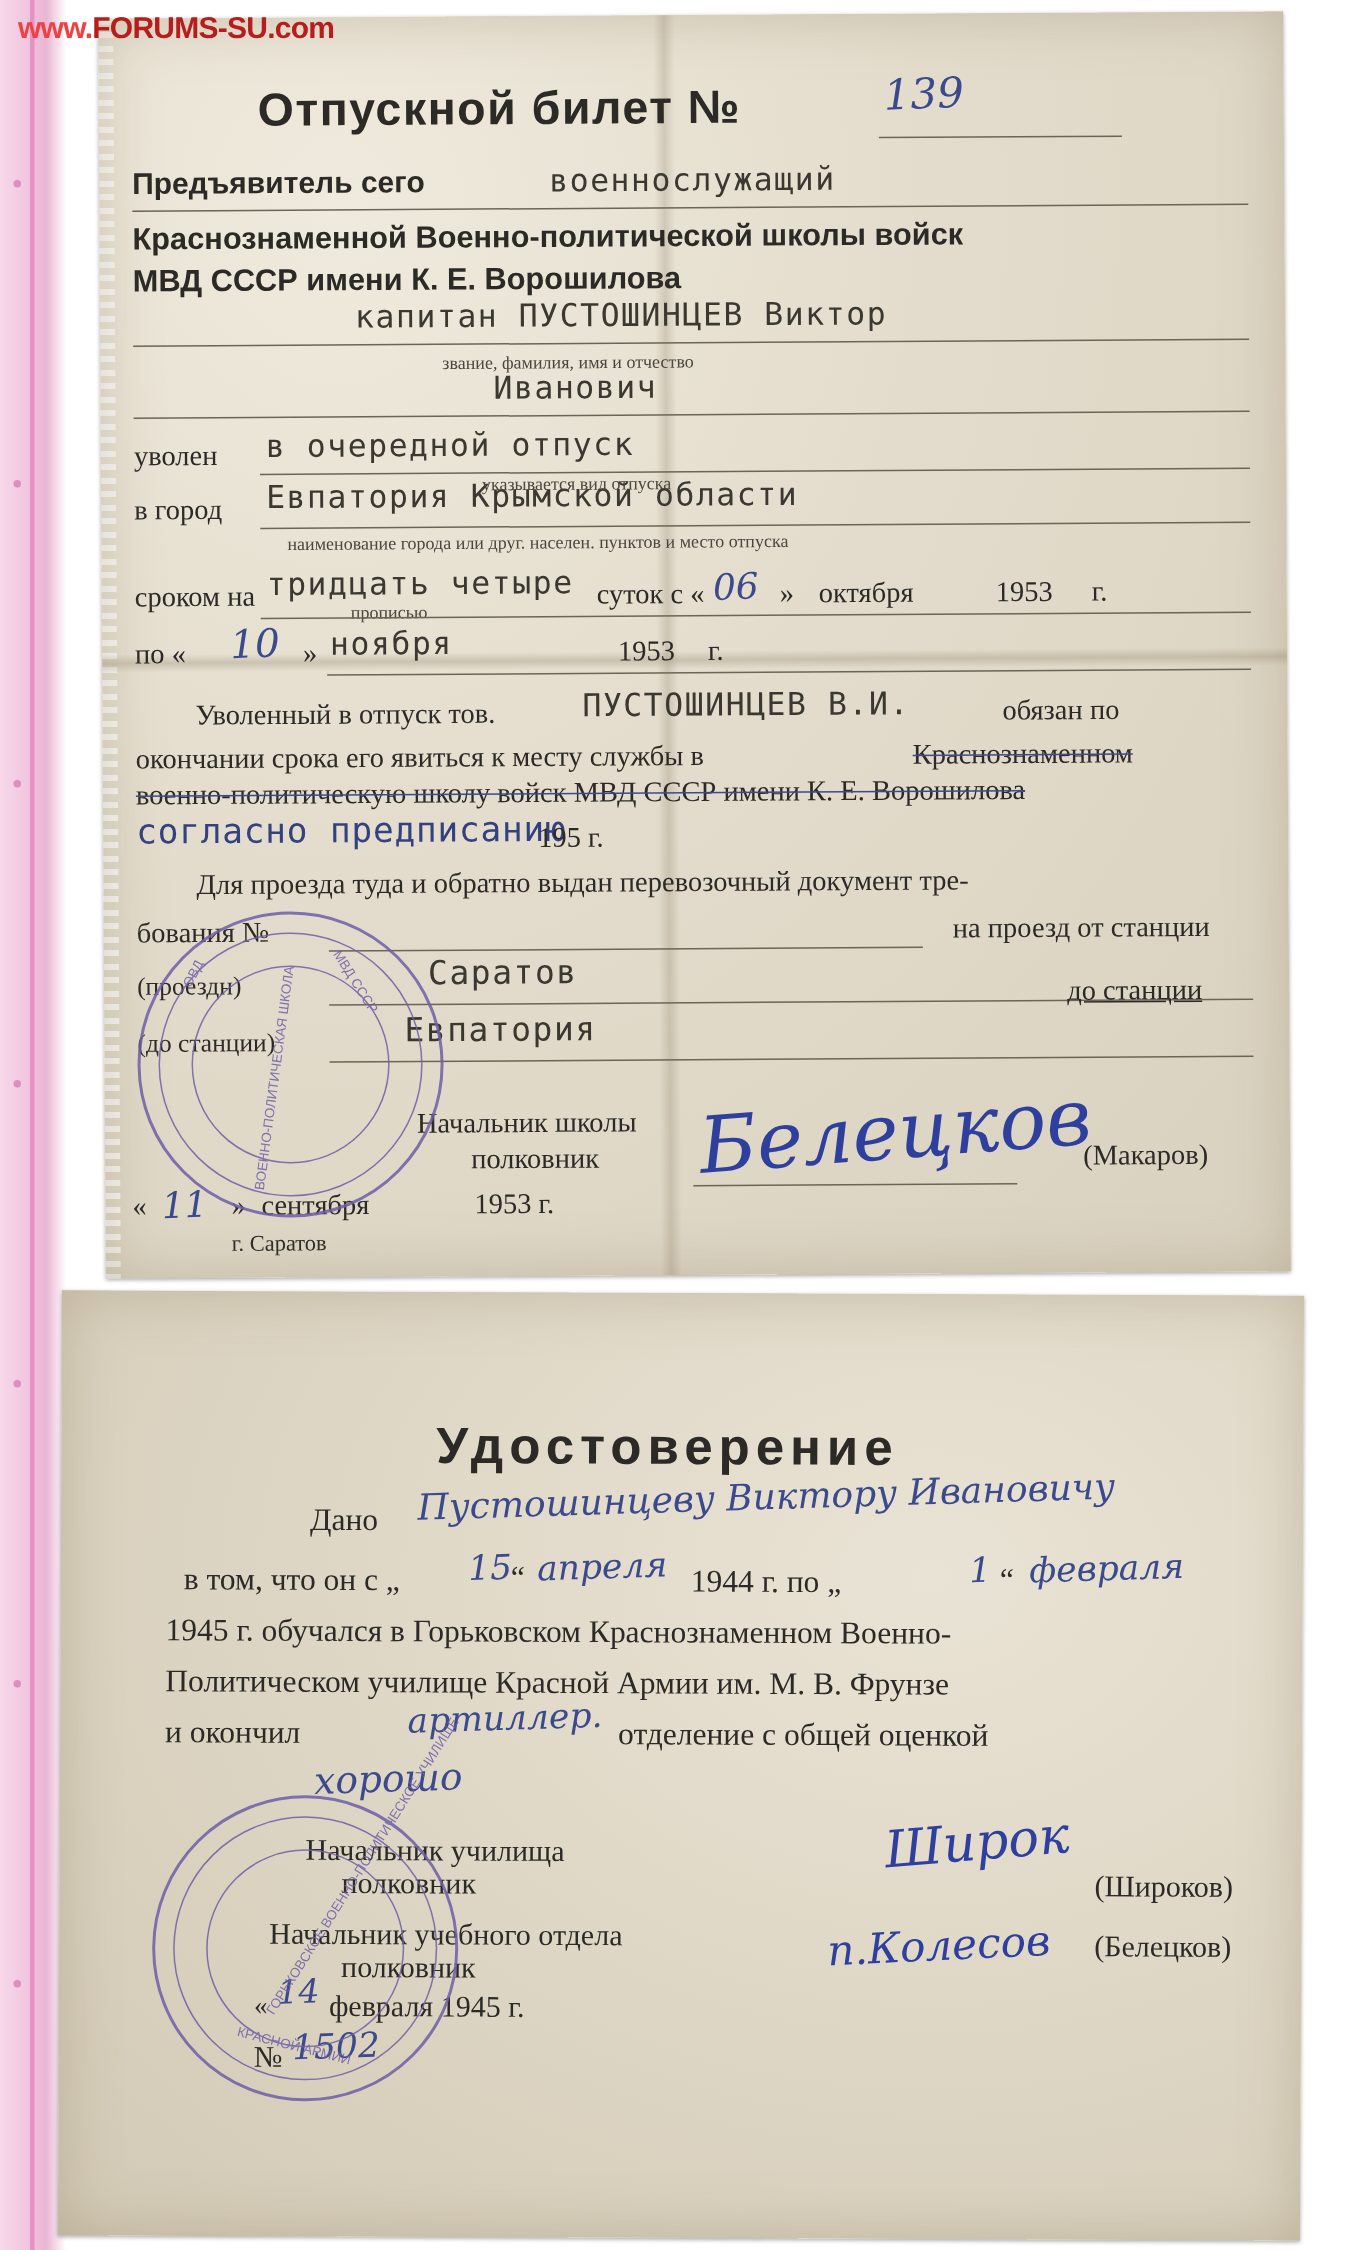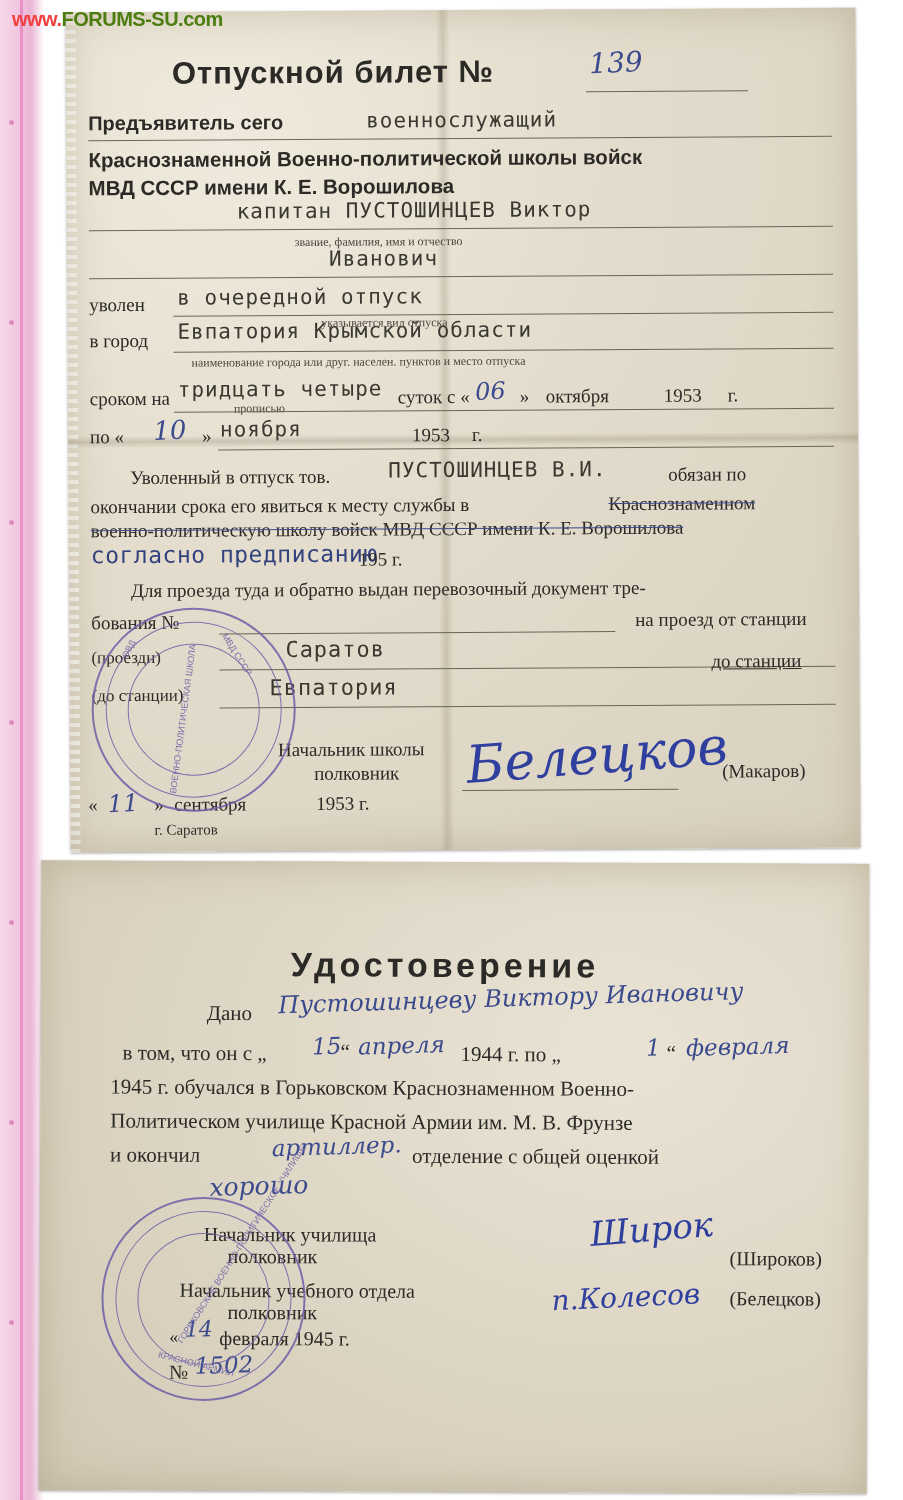--- a/index.html
+++ b/index.html
@@ -21,21 +21,21 @@
     top: 8px;
     left: 12px;
     font-family: "Liberation Sans", sans-serif;
     font-weight: bold;
     font-size: 20px;
     letter-spacing: -0.5px;
     z-index: 50;
     white-space: nowrap;
   }
   .watermark .w1 { color: #f04040; }
-  .watermark .w2 { color: #4d7c0f; }
+  .watermark .w2 { color: #b91c1c; }
 
   
   .film-strip {
     position: absolute;
     left: 0; top: 0;
     width: 44px; height: 1500px;
     background: linear-gradient(90deg,#f7d9ea 0%, #f2c6e0 40%, #e9b6d4 70%, #ffffff 100%);
   }
   .film-strip .bar {
     position: absolute;

